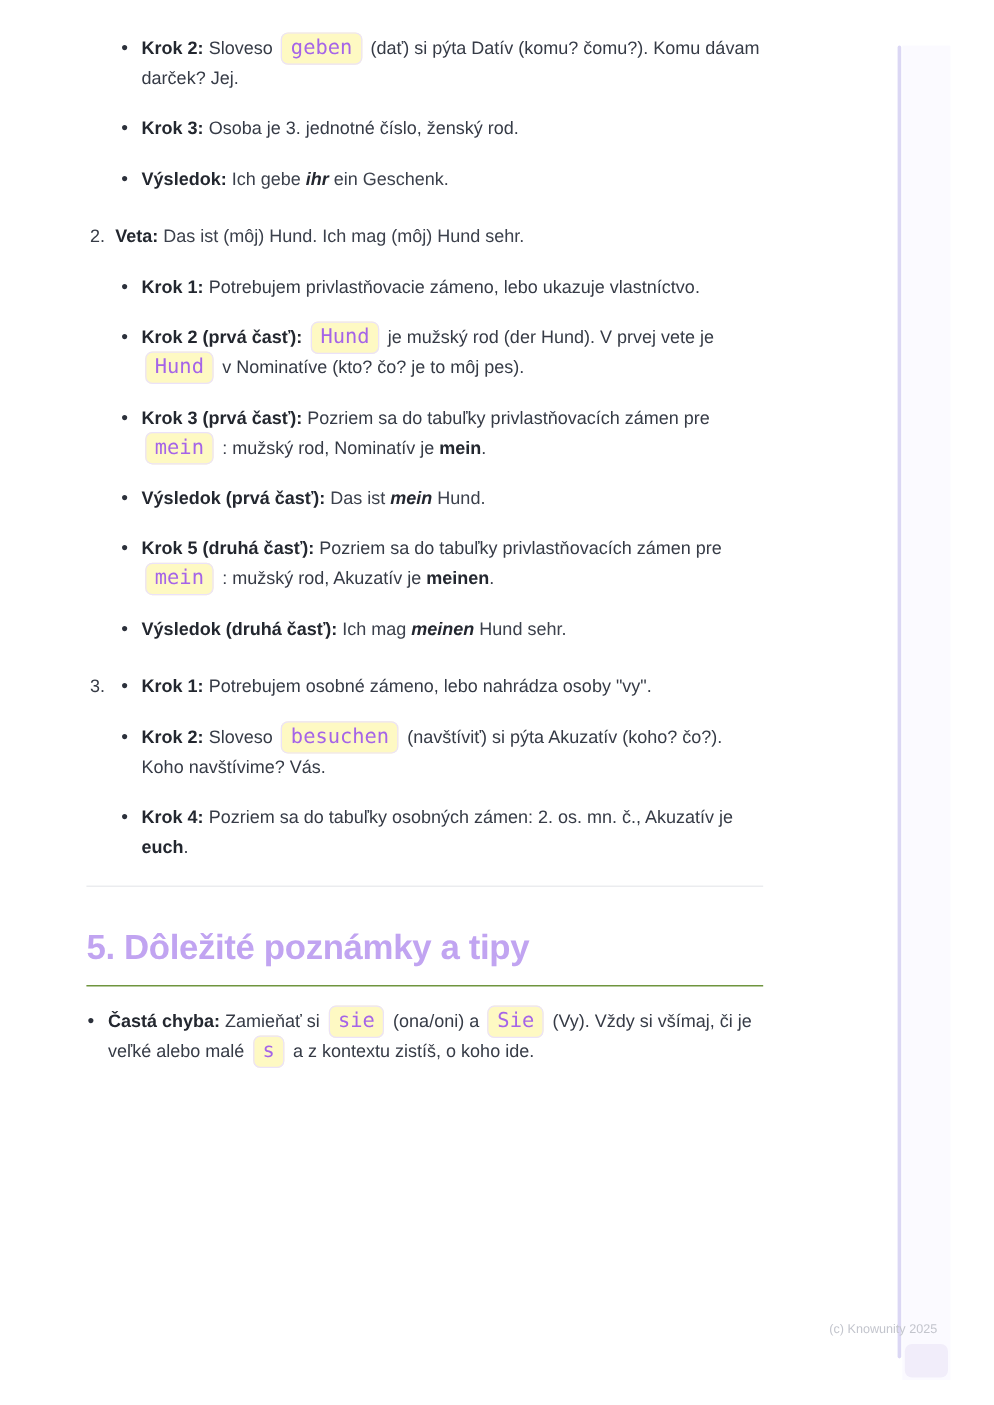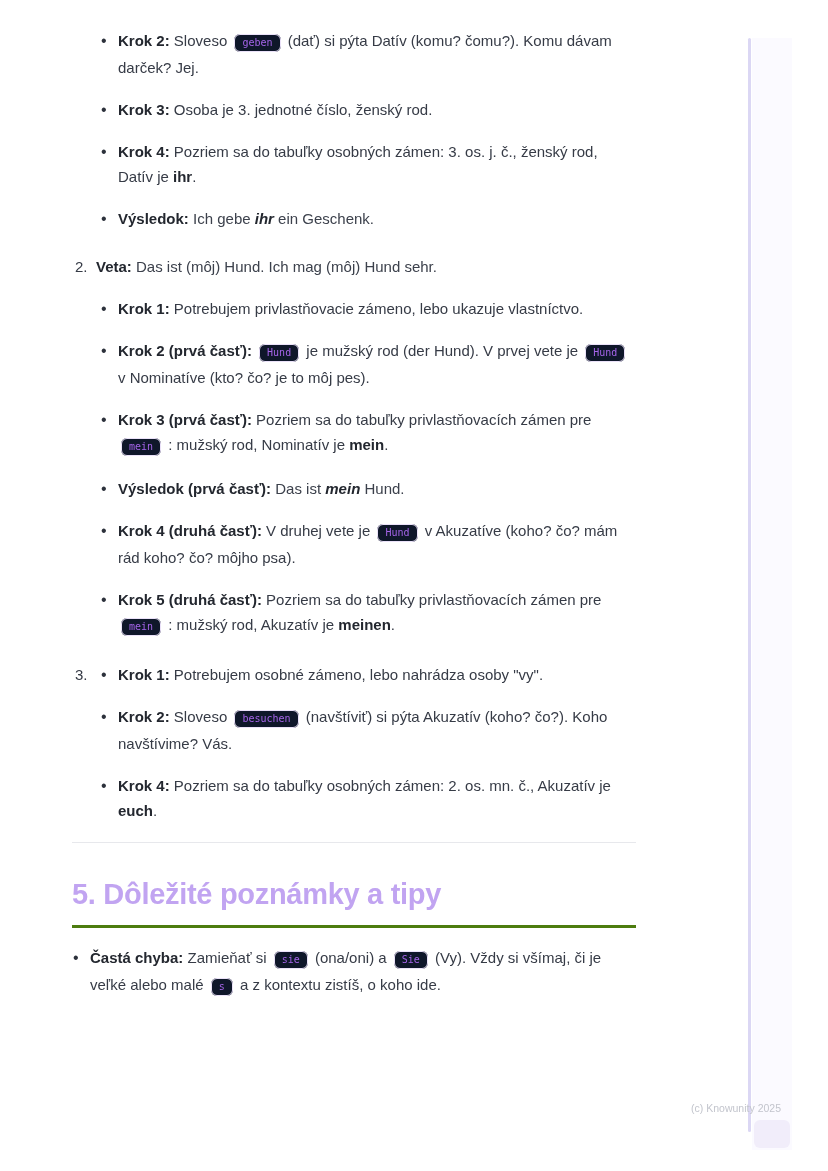--- a/index.html
+++ b/index.html
@@ -49,21 +49,21 @@
     margin: 19px 0 0 0;
   }
   h2.section-title {
     margin-top: 33px;
     font-size: 29px;
     font-weight: 700;
     letter-spacing: -0.3px;
     color: #c1a4f1;
     line-height: 36px;
     padding-bottom: 13px;
-    border-bottom: 3px solid #4d7c0f;
+    border-bottom: 1px solid #4d7c0f;
     margin-bottom: 17px;
   }
   ul.tips > li {
     position: relative;
     padding-left: 18px;
     margin-bottom: 19px;
   }
   ul.tips > li::before {
     content: "\2022";
     position: absolute;
@@ -72,23 +72,23 @@
     color: #2c313b;
     font-size: 16px;
   }
   
   .seg-p { color: #363b46; }
   .seg-b { font-weight: 700; color: #23272f; text-align: center; }
   .seg-i { color: #3c414c; }
   .seg-bi { font-weight: 700; font-style: italic; color: #23272f; }
   .seg-c {
     font-family: "DejaVu Sans Mono", "Liberation Mono", monospace;
-    font-size: 10px;
+    font-size: 17px;
     color: #a564e8;
-    background: #0f172a;
+    background: #fef9c3;
     border: 1px solid #ebe2f9;
     border-radius: 6px;
     padding: 2px 7px 3px 7px;
     margin: 0 3px;
     white-space: nowrap;
   }
   .footer-copyright {
     position: absolute;
     top: 1101px;
     right: 47px;
@@ -126,36 +126,35 @@
 </head>
 <body>
 
 <div class="page">
 
   <div class="content">
 
     <ul class="steps">
         <li><span class="seg-b">Krok 2:</span><span class="seg-p"> Sloveso </span><span class="seg-c">geben</span><span class="seg-p"> (dať) si pýta Datív (komu? čomu?). Komu dávam darček? Jej.</span></li>
         <li><span class="seg-b">Krok 3:</span><span class="seg-p"> Osoba je 3. jednotné číslo, ženský rod.</span></li>
-        <li><span class="seg-b">Krok 4:</span><span class="seg-p"> Pozriem sa do tabuľky osobných zámen: 3. os. j. č., ženský rod, Datív je </span><span class="seg-b">ihr</span><span class="seg-p">.</span></li>
         <li><span class="seg-b">Výsledok:</span><span class="seg-i"> Ich gebe </span><span class="seg-bi">ihr</span><span class="seg-i"> ein Geschenk.</span></li>
       </ul>
 
     <div class="num-block">
       <div class="num-line">
         <span class="num-marker">2.</span>
         <span><span class="seg-b">Veta:</span><span class="seg-i"> Das ist (môj) Hund. Ich mag (môj) Hund sehr.</span></span>
       </div>
       <ul class="steps">
           <li><span class="seg-b">Krok 1:</span><span class="seg-p"> Potrebujem privlastňovacie zámeno, lebo ukazuje vlastníctvo.</span></li>
           <li><span class="seg-b">Krok 2 (prvá časť):</span><span class="seg-p"> </span><span class="seg-c">Hund</span><span class="seg-p"> je mužský rod (der Hund). V prvej vete je </span><span class="seg-c">Hund</span><span class="seg-p"> v Nominatíve (kto? čo? je to môj pes).</span></li>
           <li><span class="seg-b">Krok 3 (prvá časť):</span><span class="seg-p"> Pozriem sa do tabuľky privlastňovacích zámen pre </span><span class="seg-c">mein</span><span class="seg-p"> : mužský rod, Nominatív je </span><span class="seg-b">mein</span><span class="seg-p">.</span></li>
           <li><span class="seg-b">Výsledok (prvá časť):</span><span class="seg-i"> Das ist </span><span class="seg-bi">mein</span><span class="seg-i"> Hund.</span></li>
-          <li><span class="seg-b">Krok 4 (druhá časť):</span><span class="seg-p"> V druhej vete je </span><span class="seg-c">Hund</span><span class="seg-p"> v Akuzatíve (koho? čo? mám rád koho? čo? môjho psa).</span></li>
           <li><span class="seg-b">Krok 5 (druhá časť):</span><span class="seg-p"> Pozriem sa do tabuľky privlastňovacích zámen pre </span><span class="seg-c">mein</span><span class="seg-p"> : mužský rod, Akuzatív je </span><span class="seg-b">meinen</span><span class="seg-p">.</span></li>
+          <li><span class="seg-b">Výsledok (druhá časť):</span><span class="seg-i"> Ich mag </span><span class="seg-bi">meinen</span><span class="seg-i"> Hund sehr.</span></li>
         </ul>
     </div>
 
     <div class="num-block">
       <div class="num-line">
         <span class="num-marker">3.</span>
       </div>
       <ul class="steps">
           <li><span class="seg-b">Krok 1:</span><span class="seg-p"> Potrebujem osobné zámeno, lebo nahrádza osoby "vy".</span></li>
           <li><span class="seg-b">Krok 2:</span><span class="seg-p"> Sloveso </span><span class="seg-c">besuchen</span><span class="seg-p"> (navštíviť) si pýta Akuzatív (koho? čo?). Koho navštívime? Vás.</span></li>

